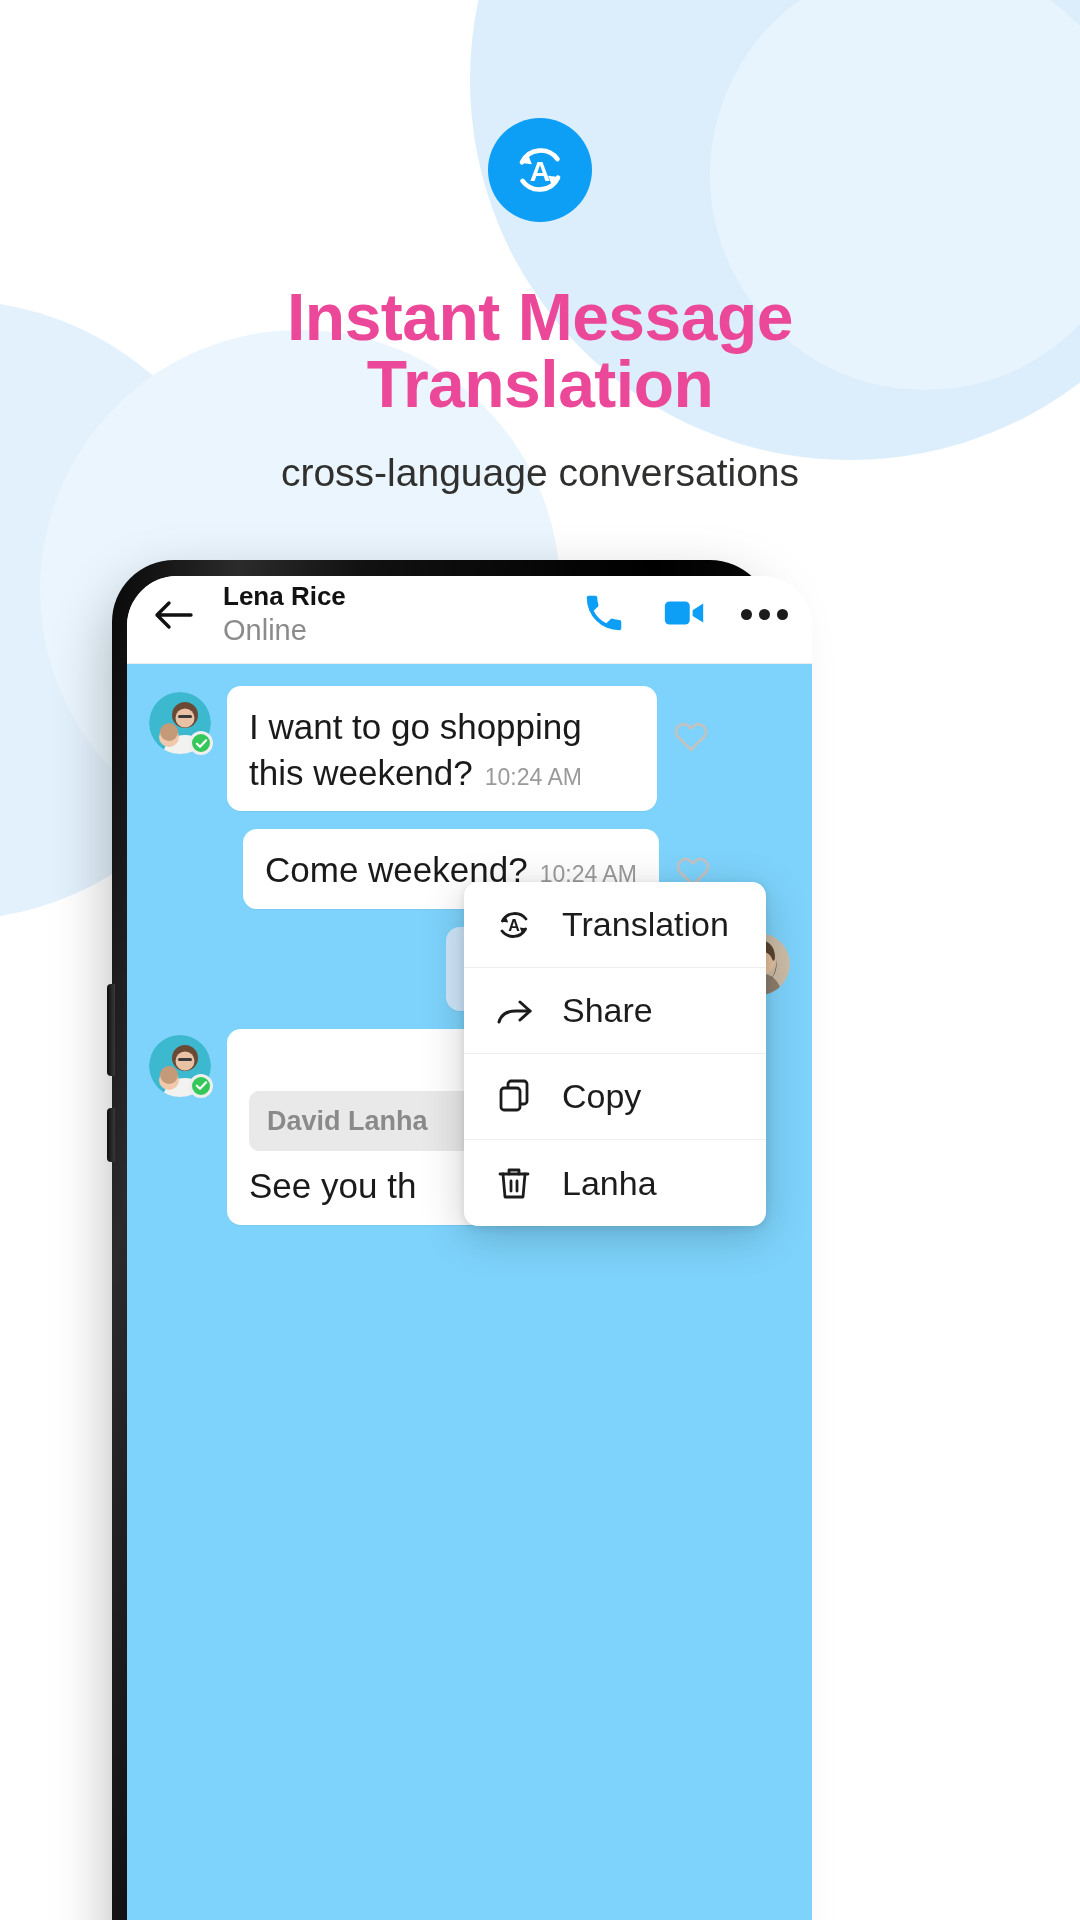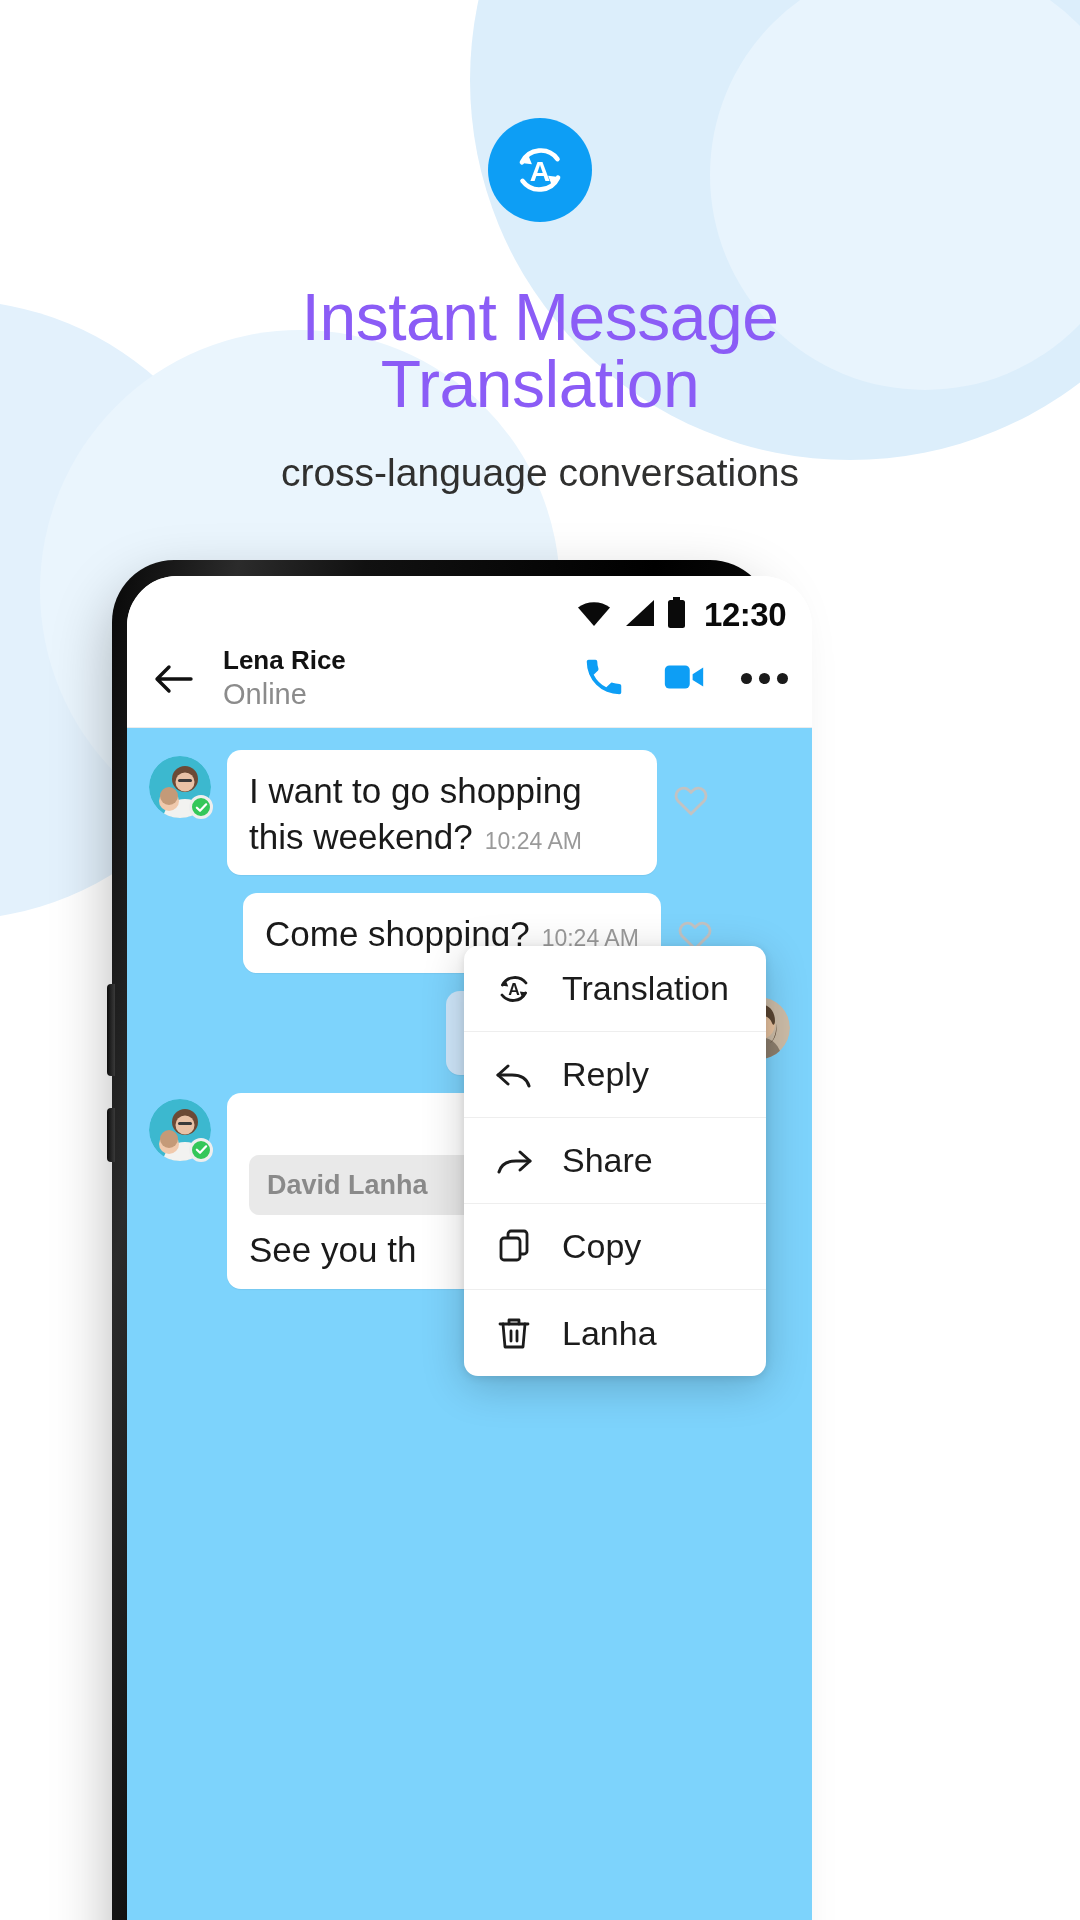--- a/index.html
+++ b/index.html
@@ -42,23 +42,23 @@
     width:104px; height:104px; border-radius:50%;
     background:#0d9ef5;
     margin:0 auto;
     display:flex; align-items:center; justify-content:center;
   }
   .logo-circle svg { width:70px; height:70px; display:block; }
 
   #headline {
     margin-top:62px;
     font-size:66px;
-    font-weight:normal;
+    font-weight:bold;
     line-height:1.02;
-    color:#8b5cf6;
+    color:#ec4899;
     letter-spacing:-0.5px;
     font-stretch:condensed;
   }
   #headline .l2 { display:block; }
 
   #subtitle {
     margin-top:30px;
     font-size:39px;
     line-height:1.22;
     color:#30302f;
@@ -243,39 +243,20 @@
   </div>
 </div>
 
 <div id="phone-wrap">
   <div id="phone-body"></div>
   <div class="side-btn b1"></div>
   <div class="side-btn b2"></div>
 
   <div id="screen">
 
-    <div id="statusbar">
-      <span class="sb-icon">
-        <svg width="38" height="30" viewBox="0 0 38 30">
-          <path d="M3 9.5A27 27 0 0 1 35 9.5L19 28z" fill="#0a0a0a"></path>
-        </svg>
-      </span>
-      <span class="sb-icon">
-        <svg width="32" height="30" viewBox="0 0 32 30">
-          <path d="M30 2v26H2z" fill="#0a0a0a"></path>
-        </svg>
-      </span>
-      <span class="sb-icon">
-        <svg width="19" height="32" viewBox="0 0 19 32">
-          <rect x="6" y="0" width="7" height="3.5" fill="#0a0a0a"></rect>
-          <rect x="1" y="3" width="17" height="28" rx="2.5" fill="#0a0a0a"></rect>
-        </svg>
-      </span>
-      <span id="sb-time">12:30</span>
-    </div>
 
     <div id="chat-header">
       <span id="back-arrow">
         <svg viewBox="0 0 50 50" fill="none">
           <path d="M42 25H9M20 13 8 25l12 12" stroke="#111" stroke-width="3.4" stroke-linecap="round" stroke-linejoin="round"></path>
         </svg>
       </span>
 
       <div id="peer-block">
         <div id="peer-name">Lena Rice</div>
@@ -328,21 +309,21 @@
         </div>
         <span class="heart">
           <svg width="40" height="40" viewBox="0 0 24 24" fill="none" stroke="#c2c2c2" stroke-width="1.7">
             <path d="M12 20.3 4.2 12.6a4.6 4.6 0 0 1 6.5-6.5l1.3 1.3 1.3-1.3a4.6 4.6 0 0 1 6.5 6.5z"></path>
           </svg>
         </span>
       </div>
 
       <div class="row">
         <div class="bubble" style="margin-left:94px;">
-          <span>Come shopping?</span><span class="time">10:24 AM</span>
+          <span>Come weekend?</span><span class="time">10:24 AM</span>
         </div>
         <span class="heart" style="margin-top:22px;">
           <svg width="40" height="40" viewBox="0 0 24 24" fill="none" stroke="#c2c2c2" stroke-width="1.7">
             <path d="M12 20.3 4.2 12.6a4.6 4.6 0 0 1 6.5-6.5l1.3 1.3 1.3-1.3a4.6 4.6 0 0 1 6.5 6.5z"></path>
           </svg>
         </span>
       </div>
 
       <div class="row out">
         <div class="bubble sent" style="min-width:250px;min-height:84px;display:flex;align-items:flex-end;justify-content:flex-end;">
@@ -402,29 +383,20 @@
               <path d="M34 16a14 14 0 0 0-23.5 2" stroke="#1c1c1c" stroke-width="2.8" stroke-linecap="round"></path>
               <path d="M10 28a14 14 0 0 0 23.5-2" stroke="#1c1c1c" stroke-width="2.8" stroke-linecap="round"></path>
               <path d="M13.5 12.5 9 18.5l7.2.9z" fill="#1c1c1c"></path>
               <path d="M30.5 31.5 35 25.5l-7.2-.9z" fill="#1c1c1c"></path>
               <text x="22" y="28" text-anchor="middle" font-family="Liberation Sans, sans-serif" font-size="16" font-weight="bold" fill="#1c1c1c">A</text>
             </svg>
           </span>
           <span class="mi-label">Translation</span>
         </div>
 
-        <div class="menu-item">
-          <span class="mi-icon">
-            <svg viewBox="0 0 44 44" fill="none" stroke="#1c1c1c" stroke-width="3" stroke-linecap="round" stroke-linejoin="round">
-              <path d="M16 13 6 22l10 9"></path>
-              <path d="M6 22h14c9 0 15 4 17 11"></path>
-            </svg>
-          </span>
-          <span class="mi-label">Reply</span>
-        </div>
 
         <div class="menu-item">
           <span class="mi-icon">
             <svg viewBox="0 0 44 44" fill="none" stroke="#1c1c1c" stroke-width="3" stroke-linecap="round" stroke-linejoin="round">
               <path d="M28 13l10 9-10 9"></path>
               <path d="M38 22H24c-9 0-15 4-17 11"></path>
             </svg>
           </span>
           <span class="mi-label">Share</span>
         </div>

